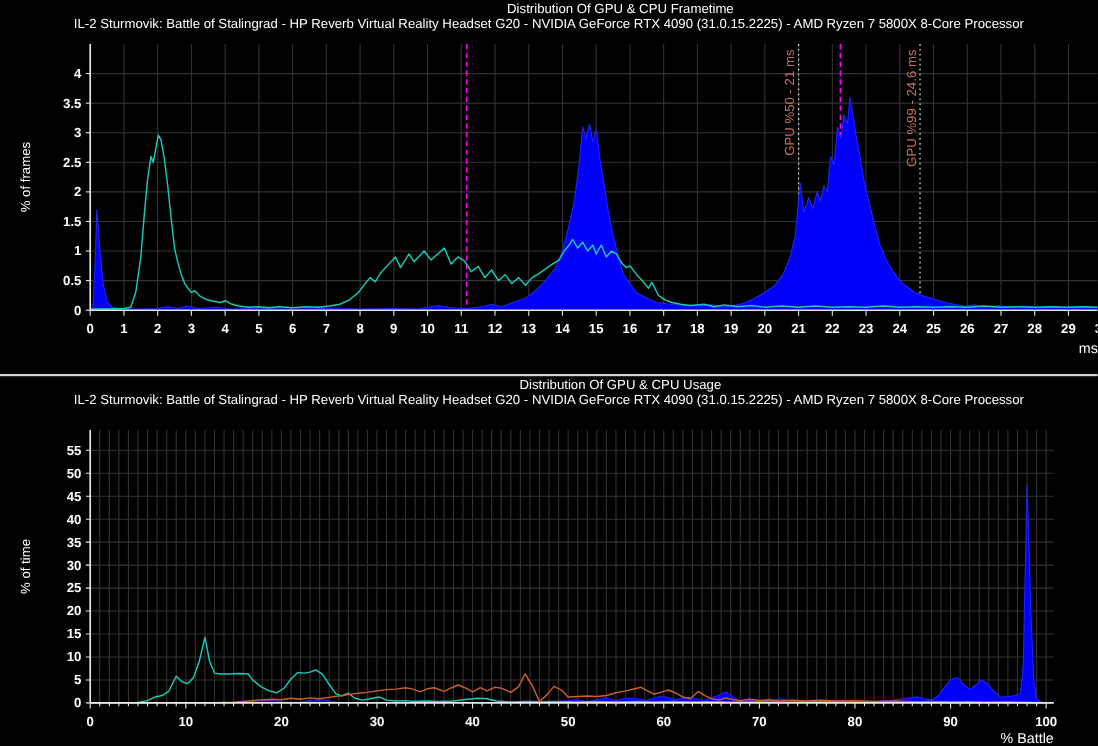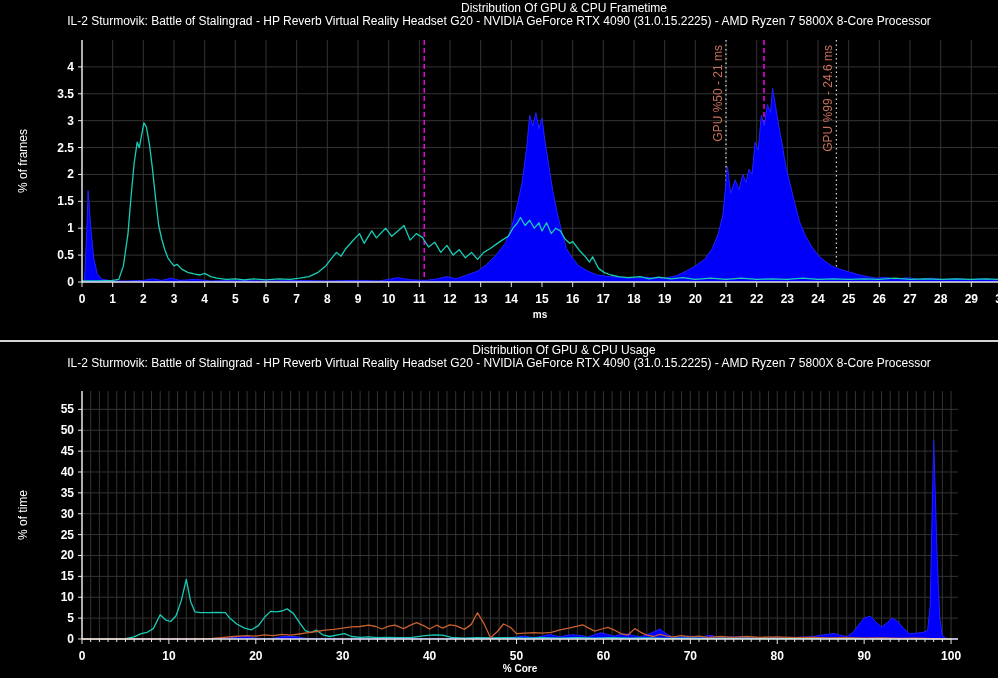--- a/index.html
+++ b/index.html
@@ -5,21 +5,21 @@
   html,body{margin:0;padding:0;background:#000;width:998px;height:678px;overflow:hidden;}
   body{position:relative;font-family:"Liberation Sans",sans-serif;}
   .chart{position:absolute;left:0;width:998px;}
   #chart1{top:0;height:340px;}
   #chart2{top:342px;height:260px;}
   .chart svg{position:absolute;left:0;top:0;}
   .ctitle{position:absolute;left:130px;width:868px;text-align:center;color:#fff;font-size:12px;line-height:13px;white-space:nowrap;}
   .csub{position:absolute;left:0px;width:998px;text-align:center;color:#fff;font-size:12px;line-height:13px;white-space:nowrap;}
   .t1{top:2px;} .s1{top:15px;}
   .ylab{position:absolute;width:140px;left:-47px;text-align:center;color:#fff;font-size:12px;transform:rotate(-90deg);}
-  .xlab{position:absolute;text-align:center;color:#fff;font-size:10px;font-weight:bold;}
+  .xlab{position:absolute;text-align:right;color:#fff;font-size:13px;}
   #ylab1{top:154px;} #ylab2{top:166px;}
   #xlab1{left:82px;width:916px;top:309px;}
   #xlab2{left:82px;width:876px;top:321px;}
   .divider{position:absolute;left:0;top:340px;width:998px;height:2px;background:#d4d4d4;}
 </style>
 </head>
 <body>
 
 <div class="chart" id="chart1">
   <div class="ctitle t1">Distribution Of GPU &amp; CPU Frametime</div>
@@ -412,14 +412,14 @@
       <line x1="78" y1="129.996632996633" x2="82" y2="129.996632996633" stroke="#e8e8e8" stroke-width="1"></line>
       <text x="74" y="133.996632996633" fill="#ffffff" text-anchor="end" font-size="12" font-family="&quot;Liberation Sans&quot;,sans-serif" font-weight="bold">40</text>
       <line x1="78" y1="109.12121212121212" x2="82" y2="109.12121212121212" stroke="#e8e8e8" stroke-width="1"></line>
       <text x="74" y="113.12121212121212" fill="#ffffff" text-anchor="end" font-size="12" font-family="&quot;Liberation Sans&quot;,sans-serif" font-weight="bold">45</text>
       <line x1="78" y1="88.24579124579125" x2="82" y2="88.24579124579125" stroke="#e8e8e8" stroke-width="1"></line>
       <text x="74" y="92.24579124579125" fill="#ffffff" text-anchor="end" font-size="12" font-family="&quot;Liberation Sans&quot;,sans-serif" font-weight="bold">50</text>
       <line x1="78" y1="67.37037037037035" x2="82" y2="67.37037037037035" stroke="#e8e8e8" stroke-width="1"></line>
       <text x="74" y="71.37037037037035" fill="#ffffff" text-anchor="end" font-size="12" font-family="&quot;Liberation Sans&quot;,sans-serif" font-weight="bold">55</text>
     </svg>
   <div class="ylab" id="ylab2">% of time</div>
-  <div class="xlab" id="xlab2">% Core</div>
+  <div class="xlab" id="xlab2">% Battle</div>
 </div>
 
 </body></html>

